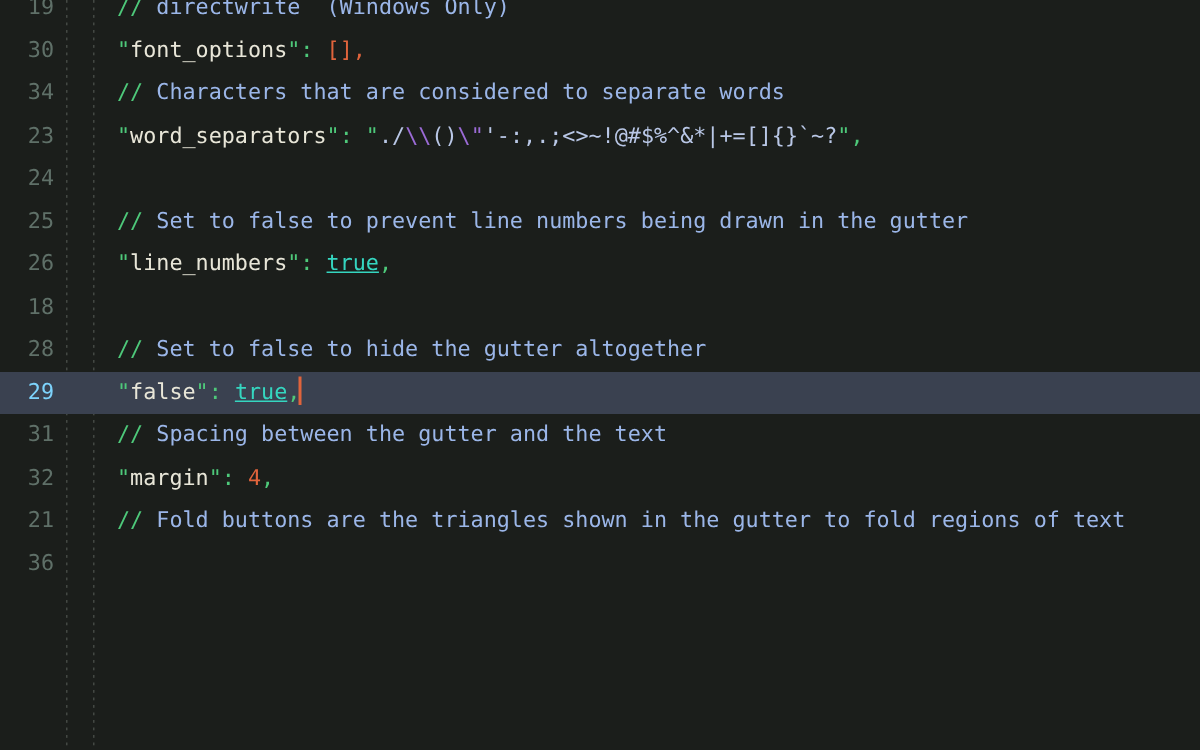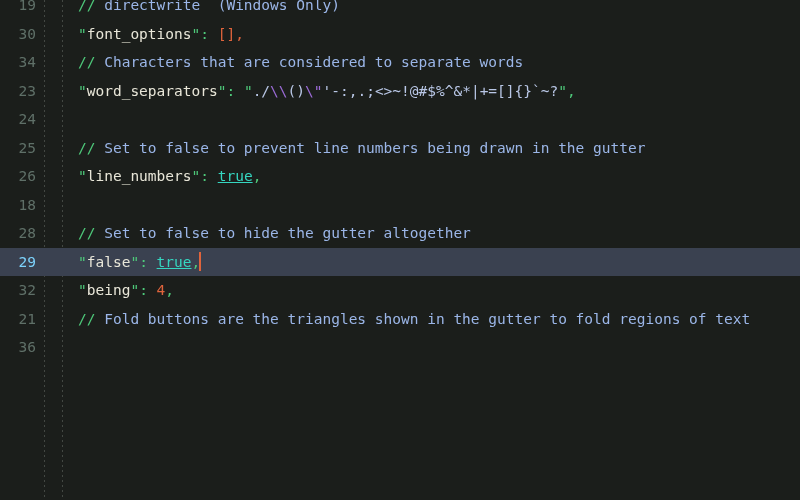--- a/index.html
+++ b/index.html
@@ -122,19 +122,20 @@
         <div class="row"><span class="lineno">19</span><span class="code"><span class="t-cmt-slash">//</span><span class="t-cmt"> directwrite  (Windows Only)</span></span></div>
         <div class="row"><span class="lineno">30</span><span class="code"><span class="t-quote">"</span><span class="t-key">font_options</span><span class="t-quote">"</span><span class="t-punc">:</span><span class=""> </span><span class="t-brack">[],</span></span></div>
         <div class="row"><span class="lineno">34</span><span class="code"><span class="t-cmt-slash">//</span><span class="t-cmt"> Characters that are considered to separate words</span></span></div>
         <div class="row"><span class="lineno">23</span><span class="code"><span class="t-quote">"</span><span class="t-key">word_separators</span><span class="t-quote">"</span><span class="t-punc">:</span><span class=""> </span><span class="t-quote">"</span><span class="t-str">./</span><span class="t-esc">\\</span><span class="t-str">()</span><span class="t-esc">\"</span><span class="t-str">'-:,.;&lt;&gt;~!@#$%^&amp;*|+=[]{}`~?</span><span class="t-quote">"</span><span class="t-punc">,</span></span></div>
         <div class="row"><span class="lineno">24</span><span class="code"></span></div>
         <div class="row"><span class="lineno">25</span><span class="code"><span class="t-cmt-slash">//</span><span class="t-cmt"> Set to false to prevent line numbers being drawn in the gutter</span></span></div>
         <div class="row"><span class="lineno">26</span><span class="code"><span class="t-quote">"</span><span class="t-key">line_numbers</span><span class="t-quote">"</span><span class="t-punc">:</span><span class=""> </span><span class="t-bool">true</span><span class="t-punc">,</span></span></div>
         <div class="row"><span class="lineno">18</span><span class="code"></span></div>
         <div class="row"><span class="lineno">28</span><span class="code"><span class="t-cmt-slash">//</span><span class="t-cmt"> Set to false to hide the gutter altogether</span></span></div>
         <div class="row active"><span class="lineno">29</span><span class="code"><span class="t-quote">"</span><span class="t-key">false</span><span class="t-quote">"</span><span class="t-punc">:</span><span class=""> </span><span class="t-bool">true</span><span class="t-punc">,</span><span class="caret"></span></span></div>
-        <div class="row"><span class="lineno">32</span><span class="code"><span class="t-quote">"</span><span class="t-key">being</span><span class="t-quote">"</span><span class="t-punc">:</span><span class=""> </span><span class="t-num">4</span><span class="t-punc">,</span></span></div>
+        <div class="row"><span class="lineno">31</span><span class="code"><span class="t-cmt-slash">//</span><span class="t-cmt"> Spacing between the gutter and the text</span></span></div>
+        <div class="row"><span class="lineno">32</span><span class="code"><span class="t-quote">"</span><span class="t-key">margin</span><span class="t-quote">"</span><span class="t-punc">:</span><span class=""> </span><span class="t-num">4</span><span class="t-punc">,</span></span></div>
         <div class="row"><span class="lineno">21</span><span class="code"><span class="t-cmt-slash">//</span><span class="t-cmt"> Fold buttons are the triangles shown in the gutter to fold regions of text</span></span></div>
         <div class="row"><span class="lineno">36</span><span class="code"></span></div>
       </div>
 
   </div>
 </div>
 
 </body></html>

